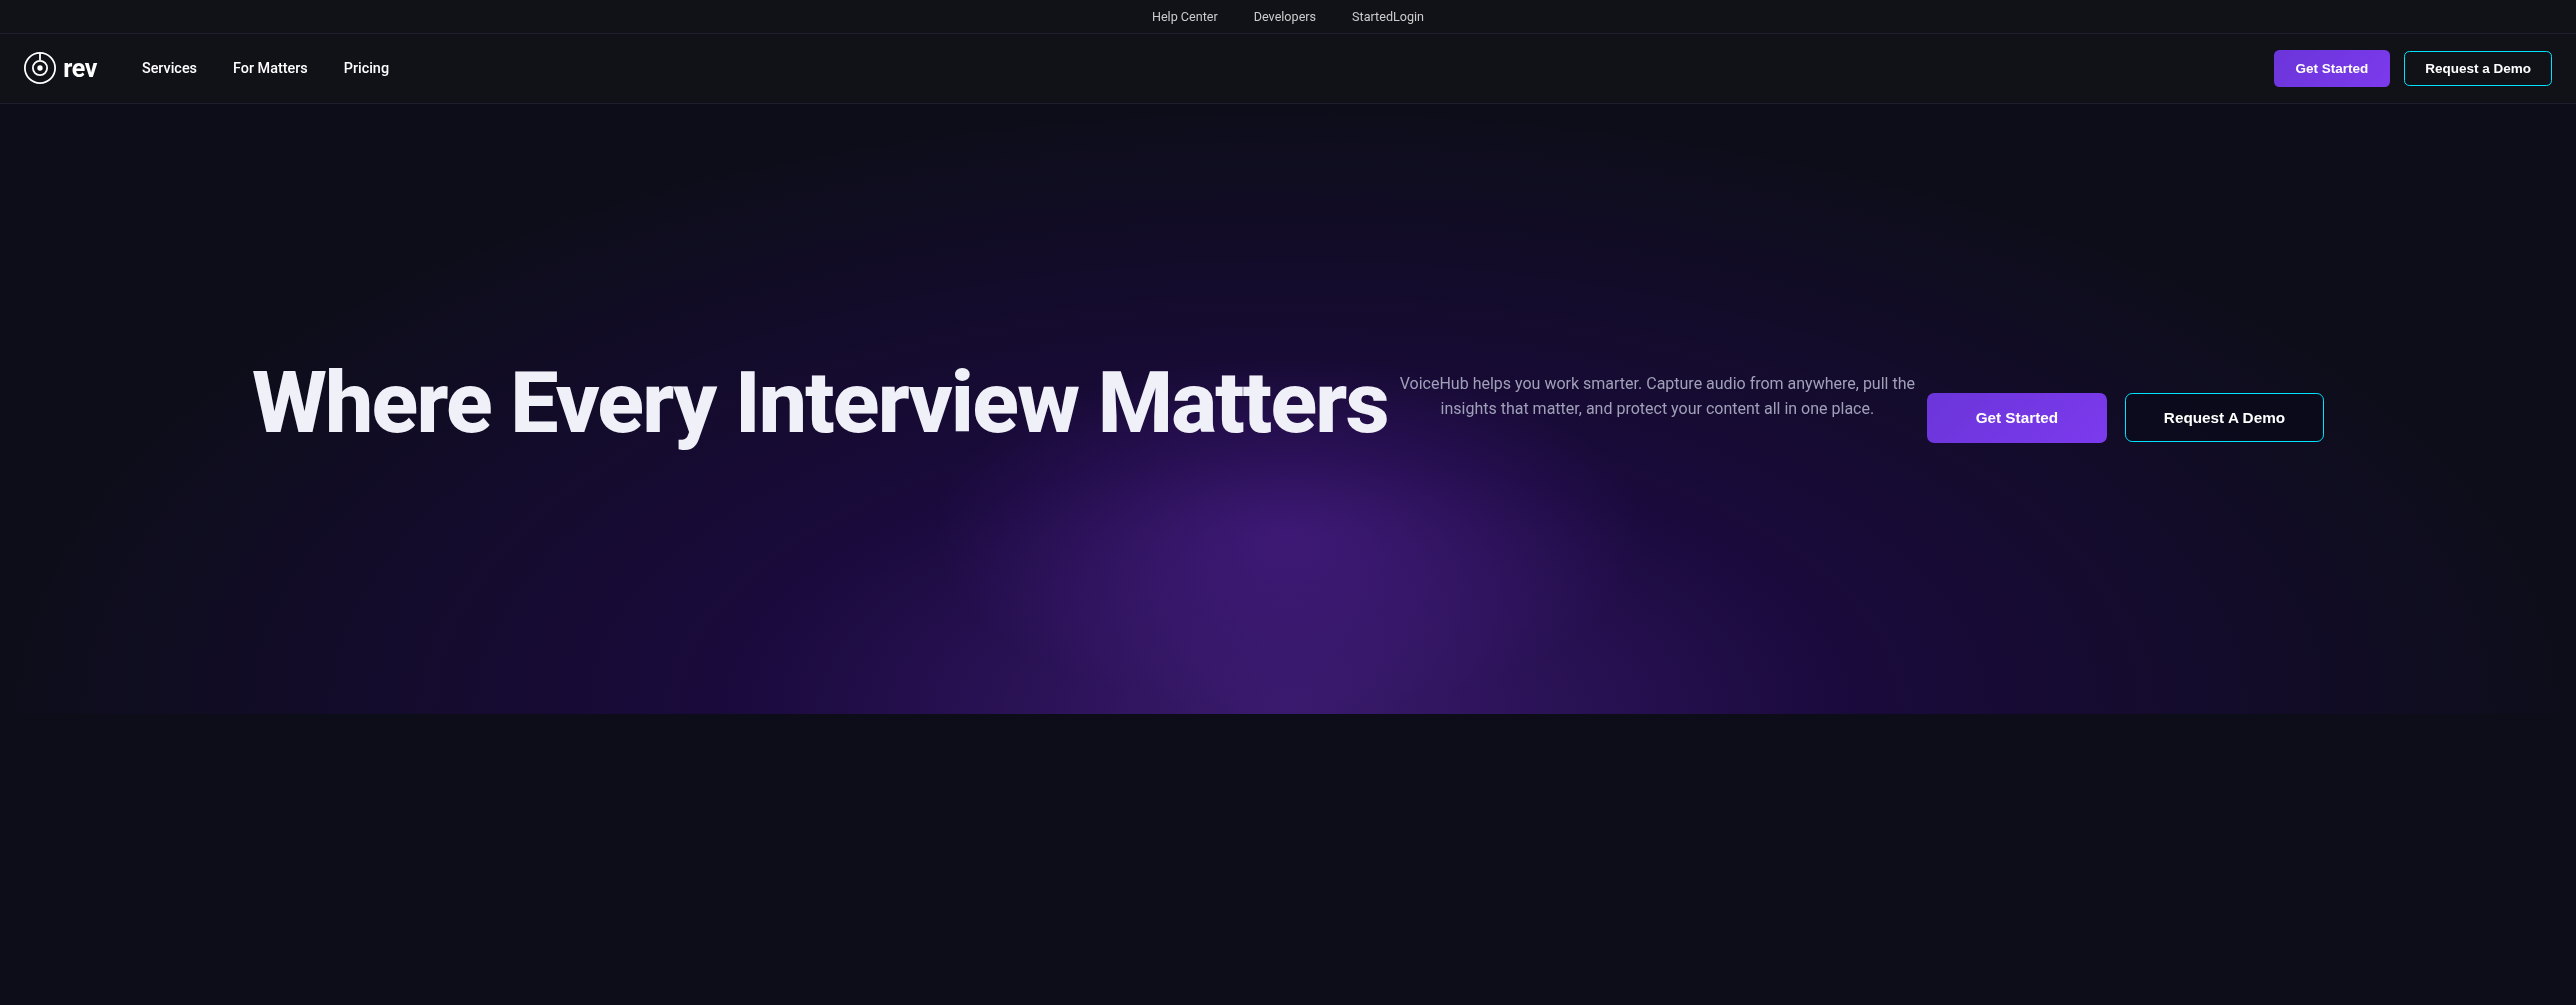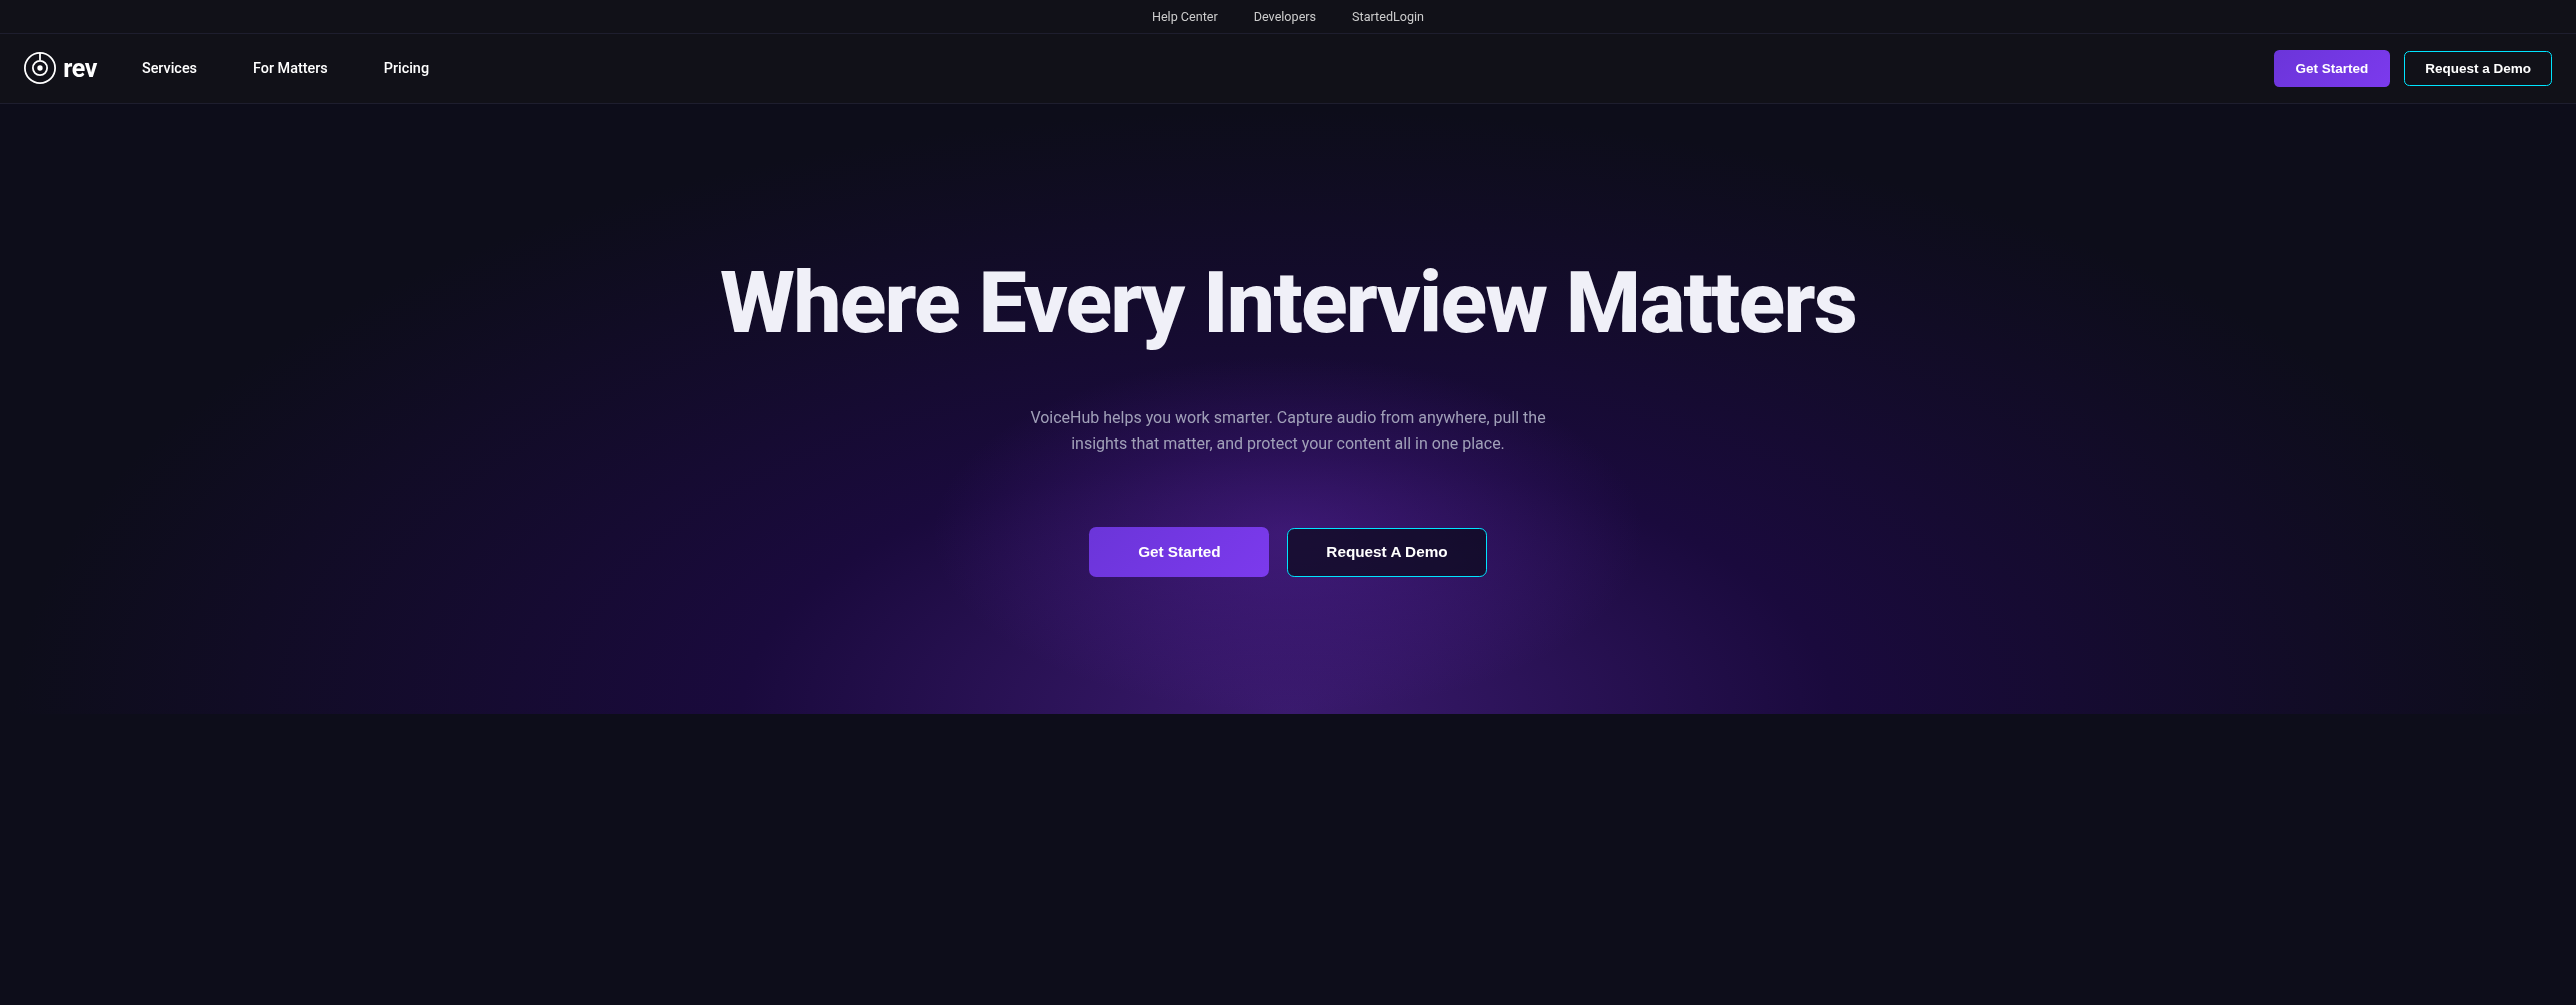--- a/index.html
+++ b/index.html
@@ -69,21 +69,21 @@
 
     .logo-text {
       font-size: 25px;
       font-weight: 700;
       color: #ffffff;
       letter-spacing: -0.4px;
     }
 
     .nav-links {
       display: flex;
-      gap: 56px;
+      gap: 36px;
       align-items: center;
     }
 
     .nav-link {
       color: #ffffff;
       font-size: 14.4px;
       font-weight: 500;
       cursor: pointer;
       text-decoration: none;
     }
@@ -113,29 +113,28 @@
       border-radius: 5.4px;
       font-size: 13.5px;
       font-weight: 600;
       cursor: pointer;
     }
 
     
     .hero {
       min-height: 610px;
       display: flex;
-      flex-direction: column;
+      flex-direction: row;
       align-items: center;
       justify-content: center;
       text-align: center;
       padding: 72px 54px 54px;
       background: radial-gradient(ellipse at 50% 100%, #3a1a6e 0%, #1a0a3d 30%, #0d0d1a 70%);
       position: relative;
       overflow: hidden;
-      gap: 28px;
     }
 
     .hero::before {
       content: '';
       position: absolute;
       bottom: 0;
       left: 50%;
       transform: translateX(-50%);
       width: 718px;
       height: 359px;

